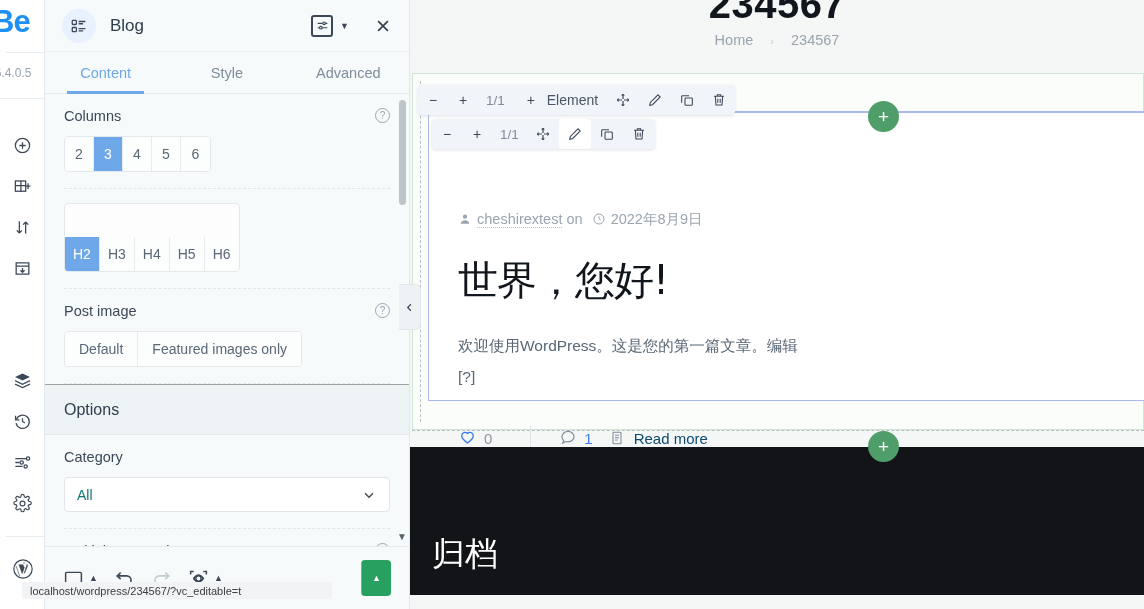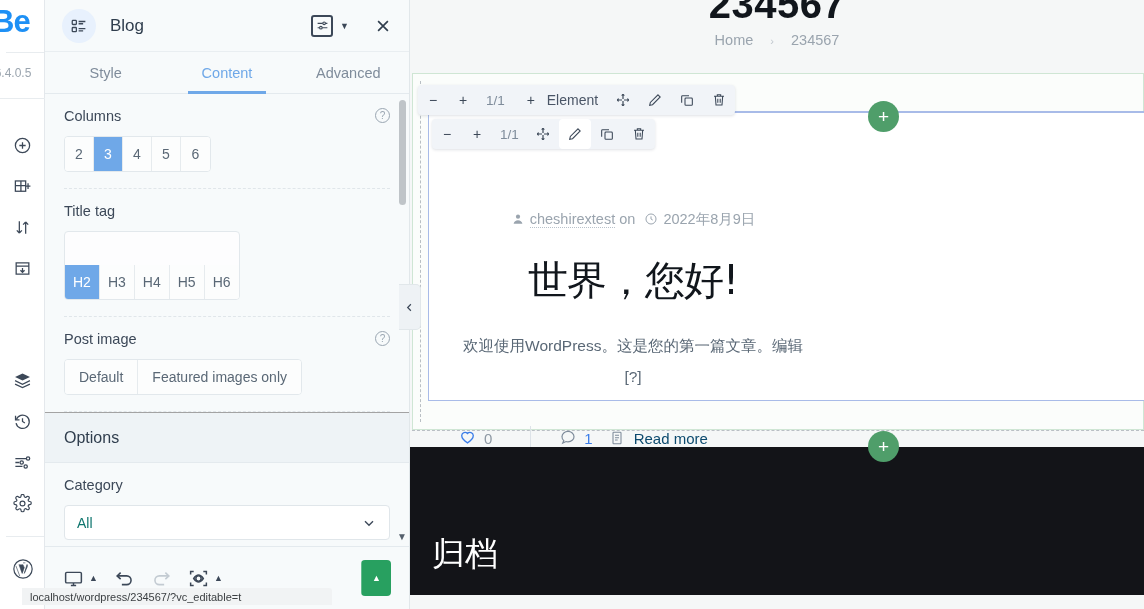--- a/index.html
+++ b/index.html
@@ -142,40 +142,40 @@
   }
 
   .collapse-tab {
     position: absolute; right: -12px; top: 284px; width: 22px; height: 46px;
     background: #eef2f5; border: 1px solid #e1e7ea; border-left: none;
     border-radius: 0 5px 5px 0; display: flex; align-items: center; justify-content: center;
     color: #3c4858; font-size: 12px; z-index: 40;
   }
 
   .statusbar {
-    position: absolute; left: 22px; bottom: 4px; height: 17px;
+    position: absolute; left: 22px; bottom: 10px; height: 17px;
     background: #f1f3f4; border-top-right-radius: 3px;
     padding: 0 8px; display: flex; align-items: center;
     font-size: 11px; color: #3c4043; white-space: nowrap; overflow: hidden;
     z-index: 60; width: 310px;
   }
 
   
   .canvas { position: relative; flex: 1; height: 609px; background: #f5f7f7; overflow: hidden; }
   .page-title {
     position: absolute; top: -18px; left: 0; right: 0; text-align: center;
     font-size: 40px; font-weight: 700; color: #11161c; letter-spacing: .5px;
   }
   .breadcrumb {
     position: absolute; top: 32px; left: 0; right: 0; text-align: center;
     font-size: 14.5px; color: #9aa4ae;
   }
   .breadcrumb .sep { margin: 0 13px; font-size: 11px; color: #c0c7ce; }
 
-  .sec-wrap { position: absolute; left: 0; top: 73px; right: 0; height: 357px; text-align: center; }
+  .sec-wrap { position: absolute; left: 0; top: 73px; right: 0; height: 357px; }
   .sec-outline {
     position: absolute; left: 2px; top: 0; right: 0; bottom: 0;
     border: 1px solid #cfe6d4; background: #fbfdfb;
   }
   .sec-dashed {
     position: absolute; left: 10px; top: 8px; right: -1px; bottom: 8px;
     border-left: 1px dashed #b9bfc4;
   }
   .blue-box {
     position: absolute; left: 18px; top: 38px; right: -1px; height: 290px;
@@ -343,42 +343,41 @@
       </div>
       <div class="ph-caret">▼</div>
       <div class="ph-close">
         <svg width="18" height="18" viewBox="0 0 24 24" fill="none" stroke="currentColor" stroke-width="2.2">
           <path d="M5.5 5.5l13 13M18.5 5.5l-13 13"></path>
           </svg>
       </div>
     </div>
 
     <div class="tabs">
+      <div class="tab active">Content</div>
       <div class="tab">Style</div>
-      <div class="tab active">Content</div>
       <div class="tab">Advanced</div>
     </div>
 
     <div class="scrollzone">
       <div class="scroll-inner">
 
         <div class="field">
           <div class="field-label">Columns</div>
           <div class="help">?</div>
           <div class="segmented">
             <div class="seg">2</div>
             <div class="seg on">3</div>
             <div class="seg">4</div>
             <div class="seg">5</div>
             <div class="seg">6</div>
           </div>
         </div>
 
         <div class="field">
-          <div class="field-label">Title tag</div>
           <div class="segmented">
             <div class="seg wide on">H2</div>
             <div class="seg wide">H3</div>
             <div class="seg wide">H4</div>
             <div class="seg wide">H5</div>
             <div class="seg wide">H6</div>
           </div>
         </div>
 
         <div class="field">

